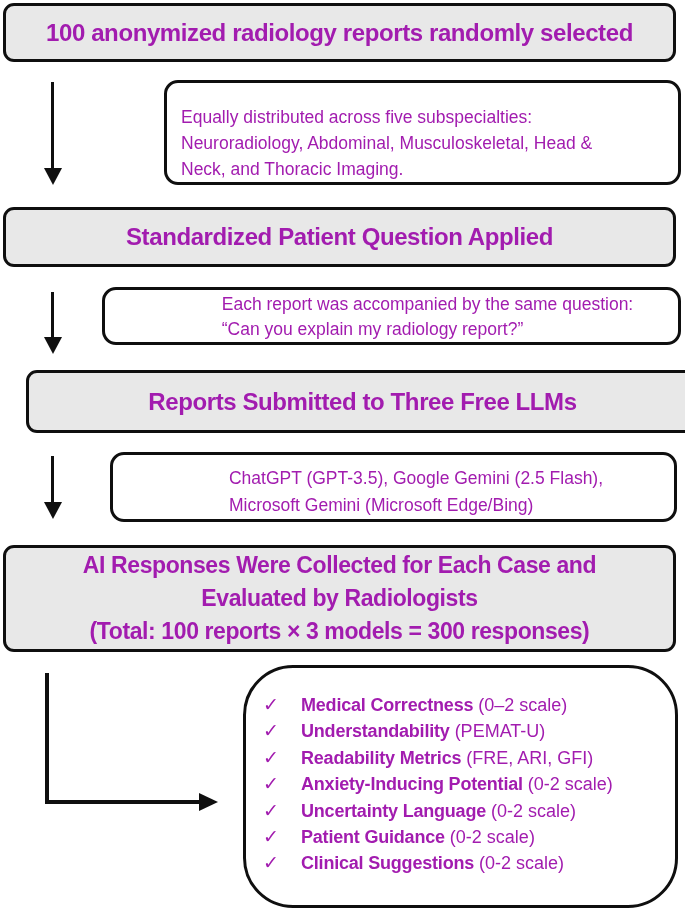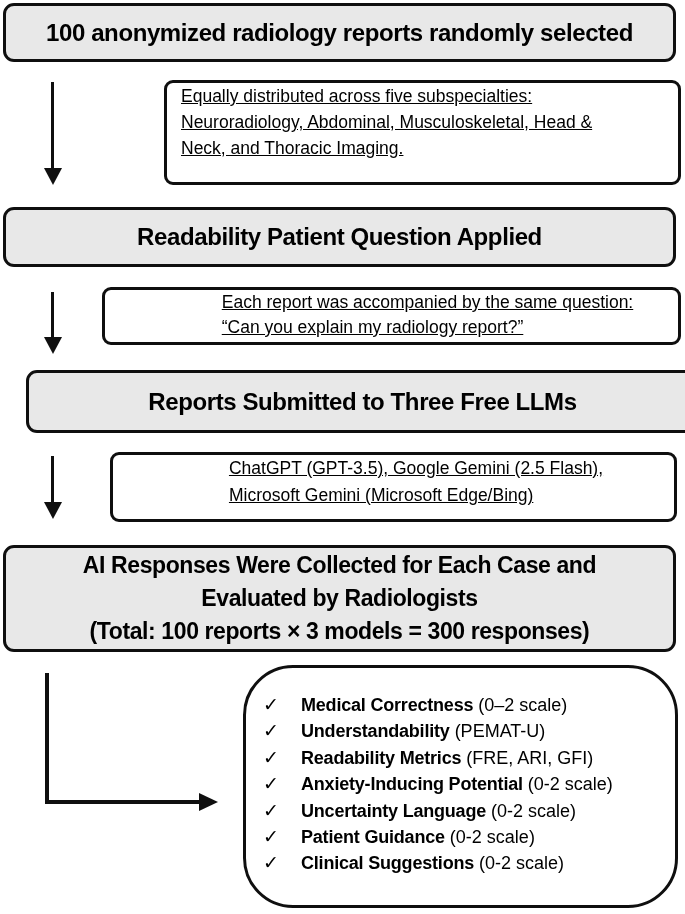--- a/index.html
+++ b/index.html
@@ -1,32 +1,32 @@
 <!DOCTYPE html>
 <html><head>
 <meta charset="utf-8">
 <style>
   html,body { margin:0; padding:0; background:#ffffff; }
   #canvas {
     position:relative; width:685px; height:914px; background:#ffffff;
-    font-family:"Liberation Sans", sans-serif; color:#000000;
+    font-family:"Liberation Sans", sans-serif; color:#a21caf;
     overflow:hidden;
   }
   .header-box {
     position:absolute; left:3px; width:673px;
     background:#e8e8e8; border:3px solid #0f0f0f; border-radius:11px;
     display:flex; align-items:center; justify-content:center;
     text-align:center; font-weight:bold; letter-spacing:-0.4px;
     box-sizing:border-box;
   }
   .header-box .line { display:block; }
   .side-box {
     position:absolute; background:#ffffff; border:3px solid #0f0f0f;
-    border-radius:9px; box-sizing:border-box;
-    display:flex; align-items:flex-start; font-size:17.5px; line-height:26px;text-decoration:underline;
+    border-radius:14px; box-sizing:border-box;
+    display:flex; align-items:flex-end; font-size:17.5px; line-height:26px;
   }
   .side-box .txt { display:inline-block; text-align:left; }
   .side-box .line { display:block; }
   .center-it { justify-content:center;padding-left:45px; }
   .vshaft { position:absolute; width:3px; background:#0f0f0f; }
   .vhead {
     position:absolute; width:0; height:0;
     border-left:9px solid transparent; border-right:9px solid transparent;
     border-top:17px solid #0f0f0f;
   }
@@ -64,21 +64,21 @@
 
   <div class="side-box" style="left:164px; top:80px; width:517px; height:105px; padding-left:14px;">
     <span class="txt">
       <span class="line">Equally distributed across five subspecialties:</span>
       <span class="line">Neuroradiology, Abdominal, Musculoskeletal, Head &amp;</span>
       <span class="line">Neck, and Thoracic Imaging.</span>
     </span>
   </div>
 
   <div class="header-box" style="top:207px; height:60px; font-size:24px;">
-    <span>Readability Patient Question Applied</span>
+    <span>Standardized Patient Question Applied</span>
   </div>
 
   <div class="vshaft" style="left:51px; top:292px; height:46px;"></div>
   <div class="vhead" style="left:44px; top:337px;"></div>
 
   <div class="side-box center-it" style="left:102px; top:287px; width:579px; height:58px; line-height:25px; padding-left:72px;">
     <span class="txt">
       <span class="line">Each report was accompanied by the same question:</span>
       <span class="line">“Can you explain my radiology report?”</span>
     </span>

